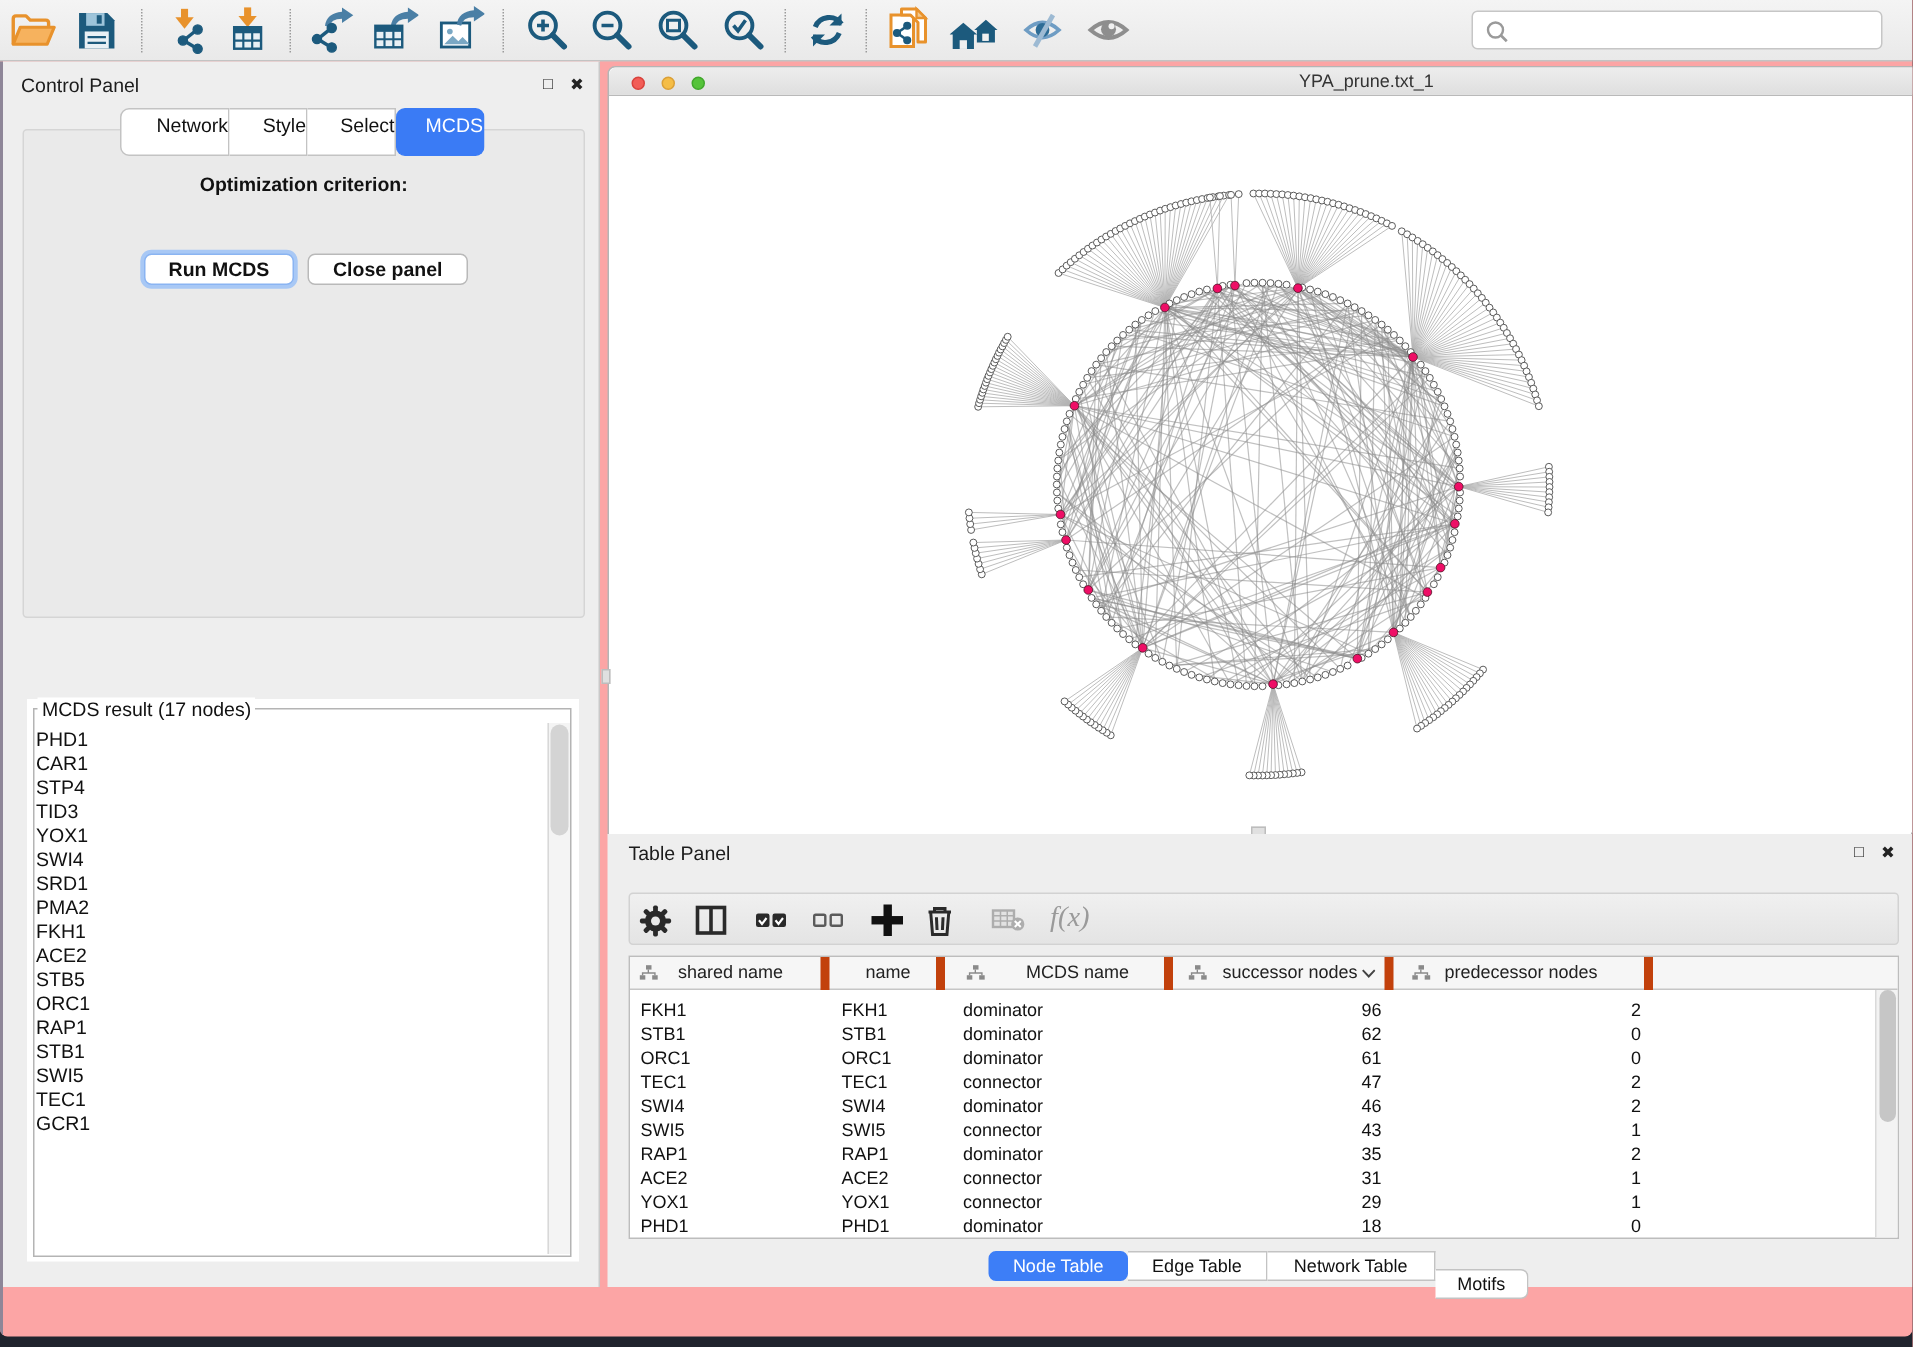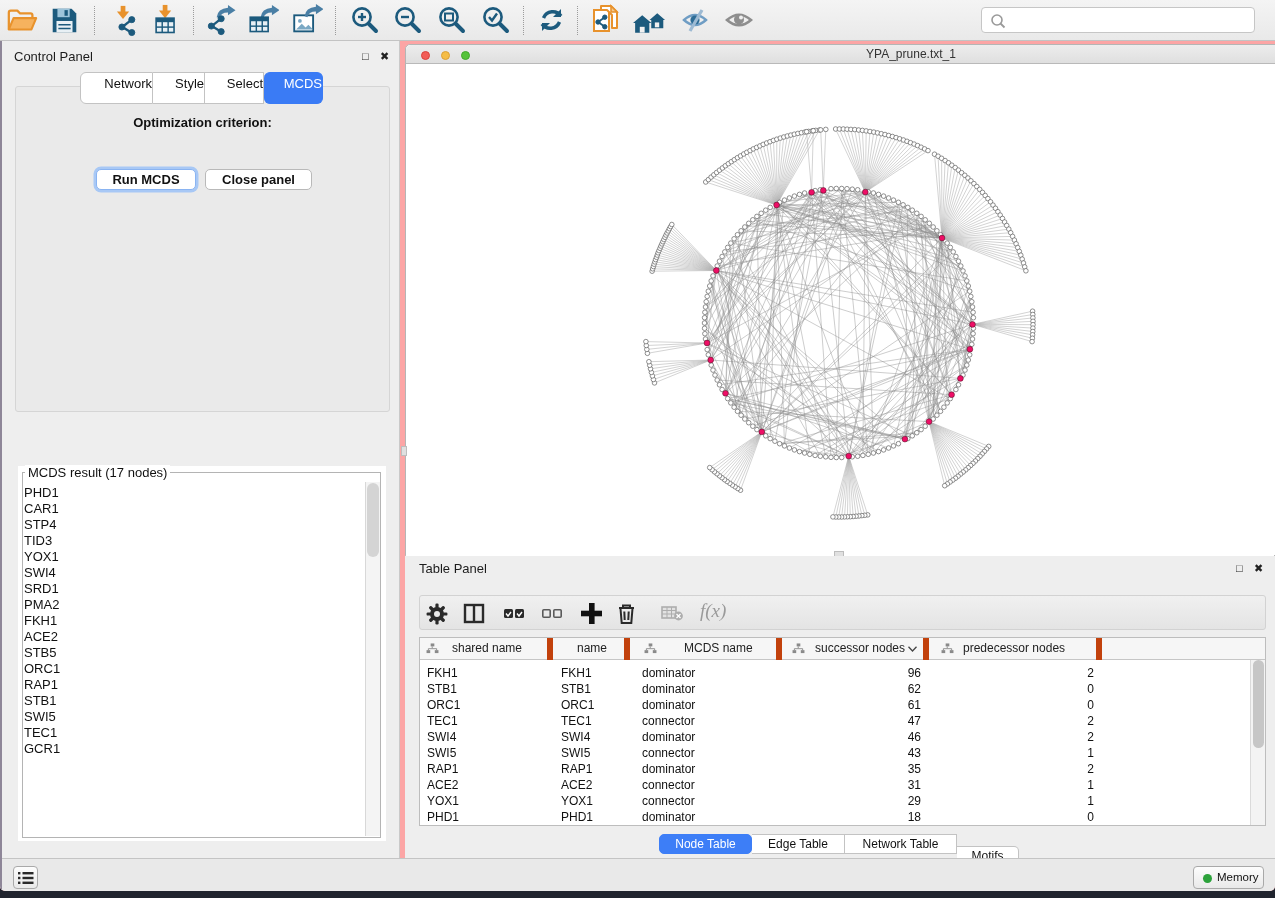--- a/index.html
+++ b/index.html
@@ -1235,31 +1235,13 @@
           <div id="tthumb"></div>
         </div>
     </div>
     <div id="btabs">
       <div class="btab sel first" style="width:93px;">Node Table</div>
       <div class="btab" style="width:93px;">Edge Table</div>
       <div class="btab" style="width:112px;">Network Table</div>
       <div class="btab last" style="width:62px;margin-top:12px;">Motifs</div>
     </div>
   </div>
-  <div id="statusbar">
-    <div class="sbtn" style="left:13px; width:25px;">
-        <svg width="16" height="14" viewBox="0 0 16 14" style="position:absolute;left:4px;top:4px">
-          <g fill="#2a2a2a">
-            <rect x="0" y="1" width="2.4" height="2.4"></rect>
-            <rect x="0" y="5.8" width="2.4" height="2.4"></rect>
-            <rect x="0" y="10.6" width="2.4" height="2.4"></rect>
-            <rect x="4.5" y="1" width="11" height="2.4"></rect>
-            <rect x="4.5" y="5.8" width="11" height="2.4"></rect>
-            <rect x="4.5" y="10.6" width="11" height="2.4"></rect>
-          </g>
-        </svg>
-      </div>
-    <div class="sbtn" style="left:1193px; width:71px;">
-      <div style="position:absolute;left:9px;top:6.5px;width:9px;height:9px;border-radius:50%;background:#2ca23b;"></div>
-      <span id="memtext">Memory</span>
-    </div>
-  </div>
 </div>
 
 </body></html>

